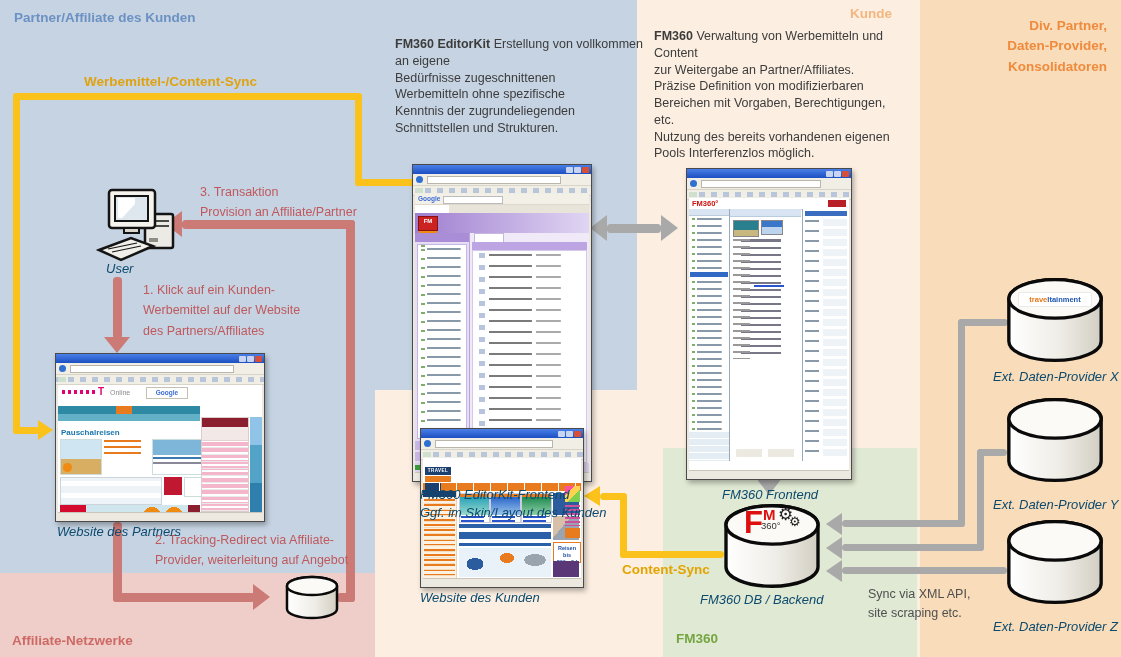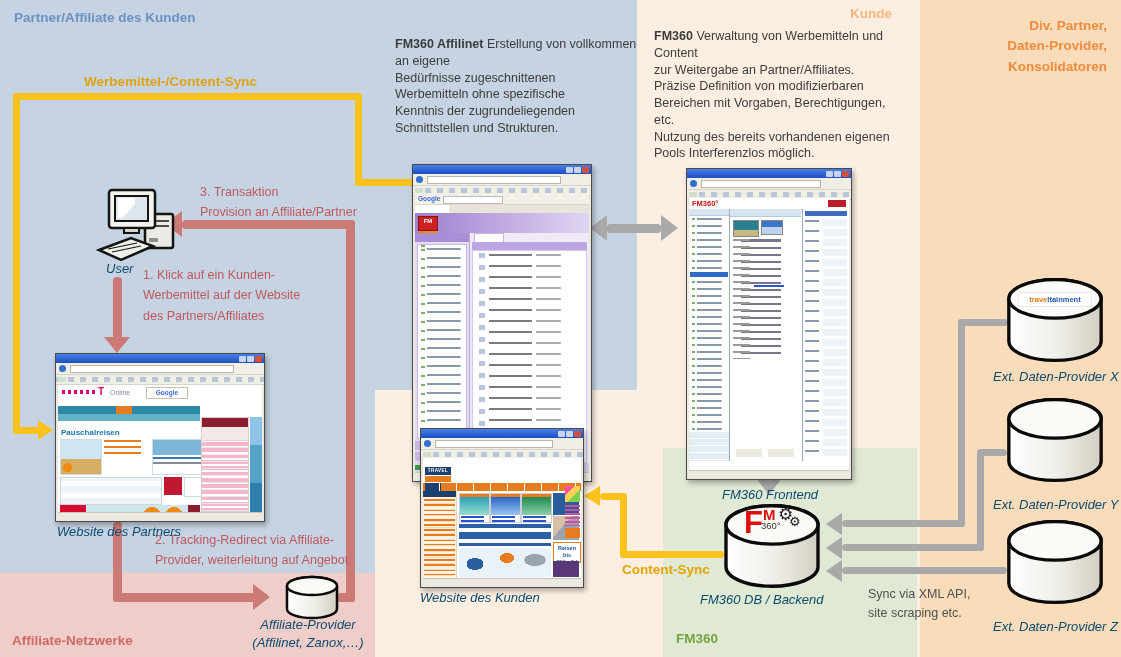--- a/index.html
+++ b/index.html
@@ -26,21 +26,21 @@
   #lbl-csync{left:622px;top:562px;color:#e3a400;}
 
   
   .tblock{position:absolute;font-size:12.5px;color:#3c3c3c;line-height:1.34;}
   .tblock .tt{font-weight:bold;}
   #tb-editorkit{left:395px;top:36px;width:250px;}
   #tb-fm360{left:654px;top:28px;width:262px;}
 
   .step{position:absolute;color:#bf585c;font-size:12.5px;line-height:1.62;}
   #step3{left:200px;top:182px;}
-  #step1{left:143px;top:265px;}
+  #step1{left:143px;top:280px;}
   #step2{left:155px;top:530px;}
   #syncnote{left:868px;top:585px;color:#4f4f4f;line-height:1.5;font-size:12.5px;position:absolute;}
 
   .cap{position:absolute;font-style:italic;font-size:13px;color:#0c4a6e;line-height:1.35;}
   #cap-user{left:106px;top:260px;}
   #cap-partner{left:57px;top:523px;}
   #cap-editorkit{left:420px;top:486px;}
   #cap-frontend{left:722px;top:486px;}
   #cap-kunde{left:420px;top:589px;}
   #cap-provider{left:246px;top:616px;width:124px;text-align:center;}
@@ -245,21 +245,21 @@
     <div class="seg gray" style="left:977px;top:449px;width:7px;height:102px;"></div>
     <div class="seg gray" style="left:842px;top:544px;width:142px;height:7px;"></div>
     <div class="tri" style="left:826px;top:537px;border-top:11px solid transparent;border-bottom:11px solid transparent;border-right:16px solid #a9a9a9;"></div>
   </div>
   <div>
     <div class="seg gray" style="left:842px;top:567px;width:165px;height:7px;"></div>
     <div class="tri" style="left:826px;top:560px;border-top:11px solid transparent;border-bottom:11px solid transparent;border-right:16px solid #a9a9a9;"></div>
   </div>
 
   <div class="tblock" id="tb-editorkit">
-    <span class="tt">FM360 Affilinet</span>
+    <span class="tt">FM360 EditorKit</span>
     <span class="pre">Erstellung von vollkommen an eigene
 Bedürfnisse zugeschnittenen
 Werbemitteln ohne spezifische
 Kenntnis der zugrundeliegenden
 Schnittstellen und Strukturen.</span>
   </div>
   <div class="tblock" id="tb-fm360">
     <span class="tt">FM360</span>
     <span class="pre">Verwaltung von Werbemitteln und Content
 zur Weitergabe an Partner/Affiliates.
@@ -530,22 +530,22 @@
             <stop offset="1" stop-color="#d2cec2"></stop>
       </linearGradient>
         </defs>
       <path d="M4,26 a48,20 0 0 1 96,0 v44 a48,20 0 0 1 -96,0 z" fill="url(#cyl-z)" stroke="#0a0a0a" stroke-width="3.5"></path>
       <ellipse cx="52" cy="26" rx="48" ry="20" fill="#fbfaf7" stroke="#0a0a0a" stroke-width="3.5"></ellipse>
     </svg>
   </div>
 
   <div class="cap" id="cap-user">User</div>
   <div class="cap" id="cap-partner">Website des Partners</div>
+  <div class="cap pre" id="cap-editorkit">FM360 EditorKit-Frontend
+Ggf. im Skin/Layout des Kunden</div>
   <div class="cap" id="cap-frontend">FM360 Frontend</div>
   <div class="cap" id="cap-kunde">Website des Kunden</div>
-  <div class="cap pre" id="cap-provider">Affiliate-Provider
-(Affilinet, Zanox,…)</div>
   <div class="cap" id="cap-db">FM360 DB / Backend</div>
   <div class="cap" id="cap-ext-x">Ext. Daten-Provider X</div>
   <div class="cap" id="cap-ext-y">Ext. Daten-Provider Y</div>
   <div class="cap" id="cap-ext-z">Ext. Daten-Provider Z</div>
 
 </div>
 
 </body></html>

